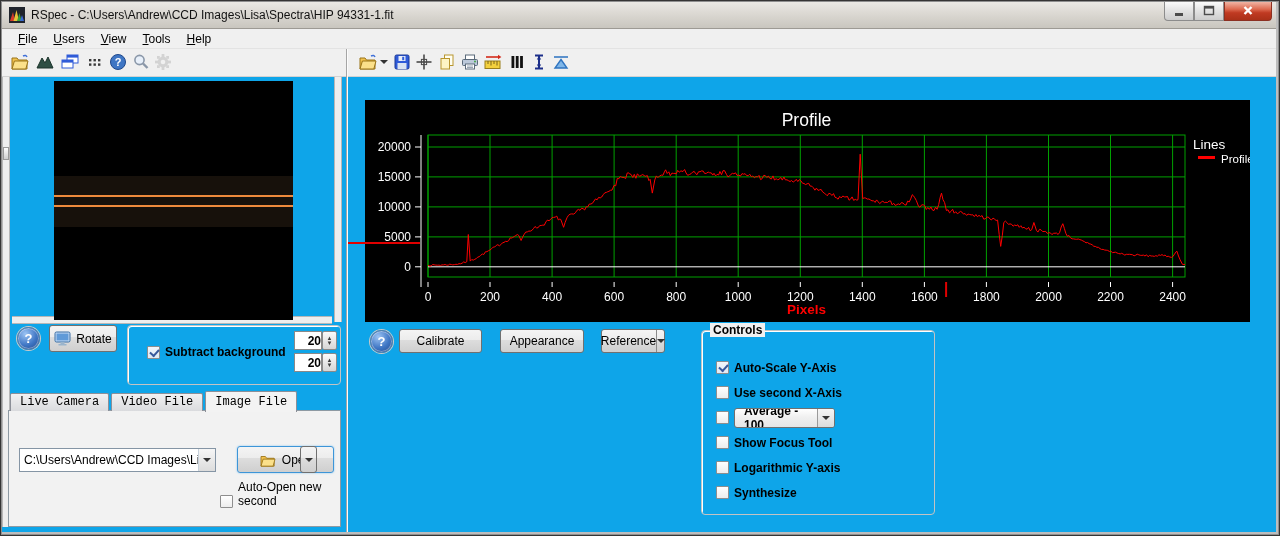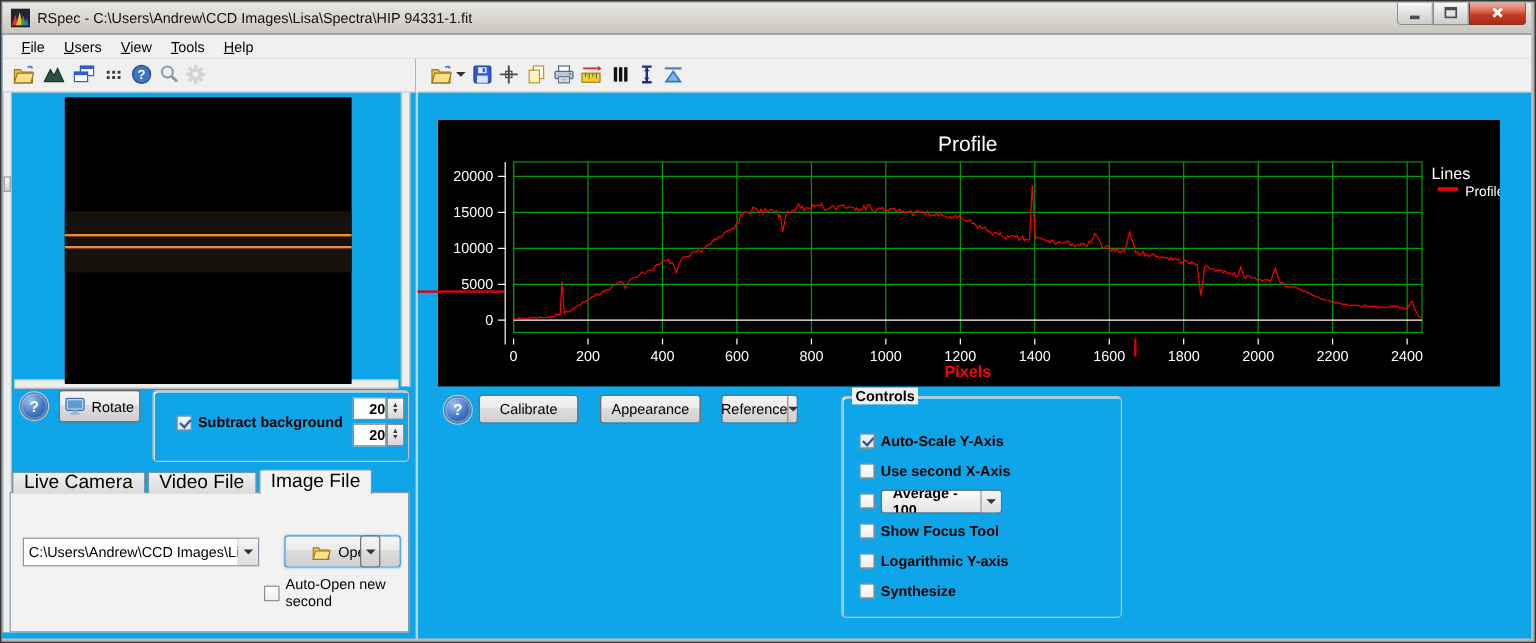--- a/index.html
+++ b/index.html
@@ -55,29 +55,29 @@
   .cb.checked::after{content:"";position:absolute;left:2px;top:2px;width:7px;height:4px;
     border-left:2px solid #39599c;border-bottom:2px solid #39599c;transform:rotate(-48deg);}
   .spin-box{position:absolute;width:28px;height:19px;background:#fff;border:1px solid #898989;
     display:flex;align-items:center;padding-left:4px;font-size:12px;justify-content:flex-end;}
   .spin-btn{position:absolute;width:15px;height:19px;border:1px solid #8a8a8a;border-radius:2px;
     background:linear-gradient(#fafafa,#d6d6d6);display:flex;flex-direction:column;align-items:center;
     justify-content:center;font-size:6px;color:#3c3c3c;line-height:5px;}
   
   .tabs{position:absolute;left:10px;top:390px;height:21px;display:flex;align-items:flex-end;z-index:3;}
   .tab{height:18px;line-height:17px;padding:0 9px;border:1px solid #8c8f98;border-bottom:none;
-    background:linear-gradient(#f1f1f2,#dadbde);margin-right:2px;font-size:16px;border-radius:2px 2px 0 0;}
+    background:linear-gradient(#f1f1f2,#dadbde);margin-right:2px;font-size:12px;border-radius:2px 2px 0 0;font-family:Liberation Mono, monospace;}
   .tab.active{height:21px;line-height:20px;background:#f3f3f3;position:relative;top:1px;z-index:4;}
   .tab-panel{position:absolute;left:8px;top:410px;width:333px;height:117px;border:1px solid #8e9aa3;background:#f2f2f2;}
   .combo{position:absolute;border:1px solid #8595a5;background:#fff;display:flex;align-items:center;
     font-size:12px;overflow:hidden;white-space:nowrap;}
   .combo .combo-text{padding-left:4px;overflow:hidden;flex:1;}
   .combo .arrow-zone{width:17px;height:100%;border-left:1px solid #c8d2dc;flex:none;
     background:linear-gradient(#f6f6f6,#dcdcdc);display:flex;align-items:center;justify-content:center;}
-  .checkline{position:absolute;display:flex;align-items:center;gap:5px;font-size:12px;}
+  .checkline{position:absolute;display:flex;align-items:flex-end;gap:5px;font-size:12px;}
   
   .chart-panel{position:absolute;left:365px;top:100px;width:885px;height:222px;background:#000;}
   .cursor-y{position:absolute;height:2px;background:#e00000;z-index:5;}
   
   .ctl-row{display:flex;align-items:center;height:25px;padding-left:14px;gap:5px;}
   .ctl-combo{width:101px;height:20px;border:1px solid #707070;border-radius:3px;background:linear-gradient(#ffffff,#f0f0f0 45%,#e6e6e6);
     display:flex;align-items:center;font-size:12px;overflow:hidden;}
   .ctl-combo .combo-text{padding-left:9px;flex:1;}
   .ctl-combo .arrow-zone{width:17px;height:100%;border-left:1px solid #9a9a9a;flex:none;
     background:linear-gradient(#f6f6f6,#dcdcdc);display:flex;align-items:center;justify-content:center;}

